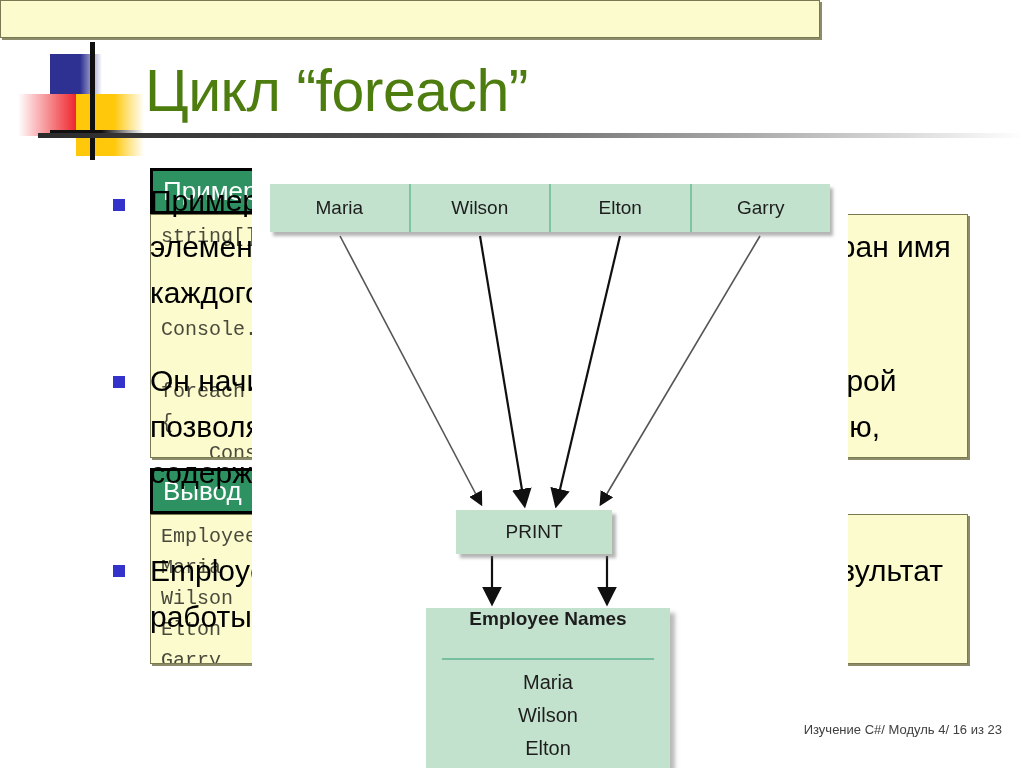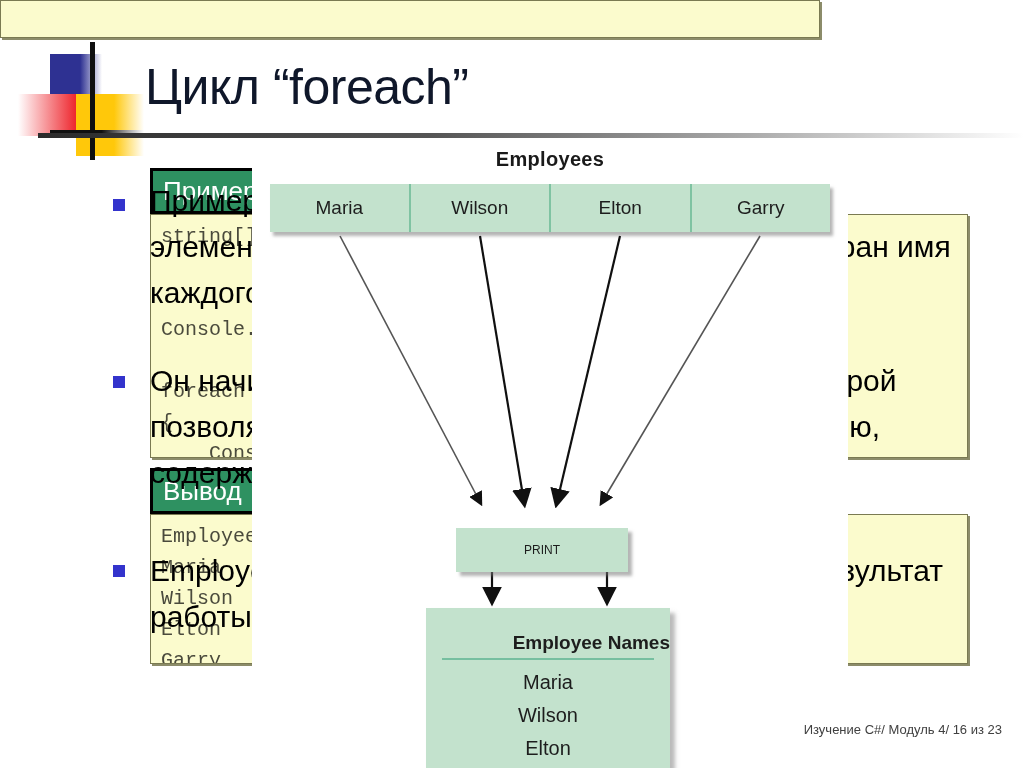--- a/index.html
+++ b/index.html
@@ -20,21 +20,21 @@
        background:linear-gradient(to left,#ed1c24 0%,#ed1c24 18%,#ffffff 100%);}
   .logo .yellow{position:absolute;left:60px;top:52px;width:68px;height:62px;
        background:linear-gradient(to right,#ffc80a 0%,#ffc80a 56%,#ffffff 100%);}
   .logo .vbar{position:absolute;left:74px;top:0px;width:5px;height:118px;background:#101010;}
   .logo .hbar{position:absolute;left:34px;top:88px;width:94px;height:6px;
        background:linear-gradient(to right,#101010 0%,#101010 55%,#ffffff 100%);}
 
   
   .title{
     position:absolute;left:145px;top:62px;
-    font-size:50px;line-height:1;color:#0f172a;
+    font-size:59px;line-height:1;color:#4d7c0f;
     letter-spacing:-0.5px;white-space:nowrap;
   }
   .title-rule{
     position:absolute;left:38px;top:133px;width:986px;height:5px;
     background:linear-gradient(to right,#2b2b2b 0%,#555 40%,#aaa 72%,#ffffff 100%);
   }
 
   
   .bullet{position:absolute;width:12px;height:12px;background:#3333cc;}
   .b1{left:113px;top:199px;}
@@ -90,31 +90,31 @@
     background:#c3e2cd;box-shadow:3px 4px 3px rgba(120,120,120,.55);
     display:flex;
   }
   .cell{
     flex:1;display:flex;align-items:center;justify-content:center;
     font-size:19px;color:#1d1d1d;border-right:2px solid #7fc3a2;
   }
   .cell:last-child{border-right:none;}
 
   .printbox{
-    position:absolute;left:204px;top:388px;width:172px;height:44px;
+    position:absolute;left:204px;top:370px;width:156px;height:44px;
     background:#c3e2cd;box-shadow:4px 4px 3px rgba(120,120,120,.55);
     display:flex;align-items:center;justify-content:center;
-    font-size:12px;color:#1d1d1d;
+    font-size:19px;color:#1d1d1d;
   }
   .namesbox{
     position:absolute;left:174px;top:468px;width:244px;height:220px;
     background:#c3e2cd;box-shadow:5px 5px 4px rgba(120,120,120,.5);
   }
   .namesbox .nb-title{
-    position:absolute;left:0;top:24px;width:244px;text-align:right;
+    position:absolute;left:0;top:0;width:244px;text-align:center;
     font-size:19px;color:#1d1d1d;font-weight:600;
   }
   .namesbox .nb-rule{
     position:absolute;left:16px;top:50px;width:212px;height:2px;background:#76bfa0;
   }
   .namesbox .nb-list{
     position:absolute;left:0;top:58px;width:244px;text-align:center;
     font-size:20px;line-height:33px;color:#1d1d1d;
   }
   .svg-arrows{position:absolute;left:0;top:0;width:596px;height:560px;}
@@ -168,21 +168,20 @@
   <div class="bullet b1"></div>
   <div class="bullet b2"></div>
   <div class="bullet b3"></div>
 
   <div class="para p1">Пример цикла foreach, который проходит по всем элементам в списке сотрудников и выводит на экран имя каждого значения.</div>
   <div class="para p2">Он начинается с ключевого слова foreach, за которой позволяет последовательно перебирать коллекцию, содержащую набор однотипных элементов.</div>
   <div class="para p3">Employee Names: Maria, Wilson, Elton, Garry — результат работы цикла.</div>
 
   <div class="diagram">
 
-    <div class="dg-title">Employees</div>
 
     <div class="array">
       <div class="cell">Maria</div>
       <div class="cell">Wilson</div>
       <div class="cell">Elton</div>
       <div class="cell">Garry</div>
     </div>
 
     <svg class="svg-arrows" viewBox="0 0 596 560">
       <defs>

